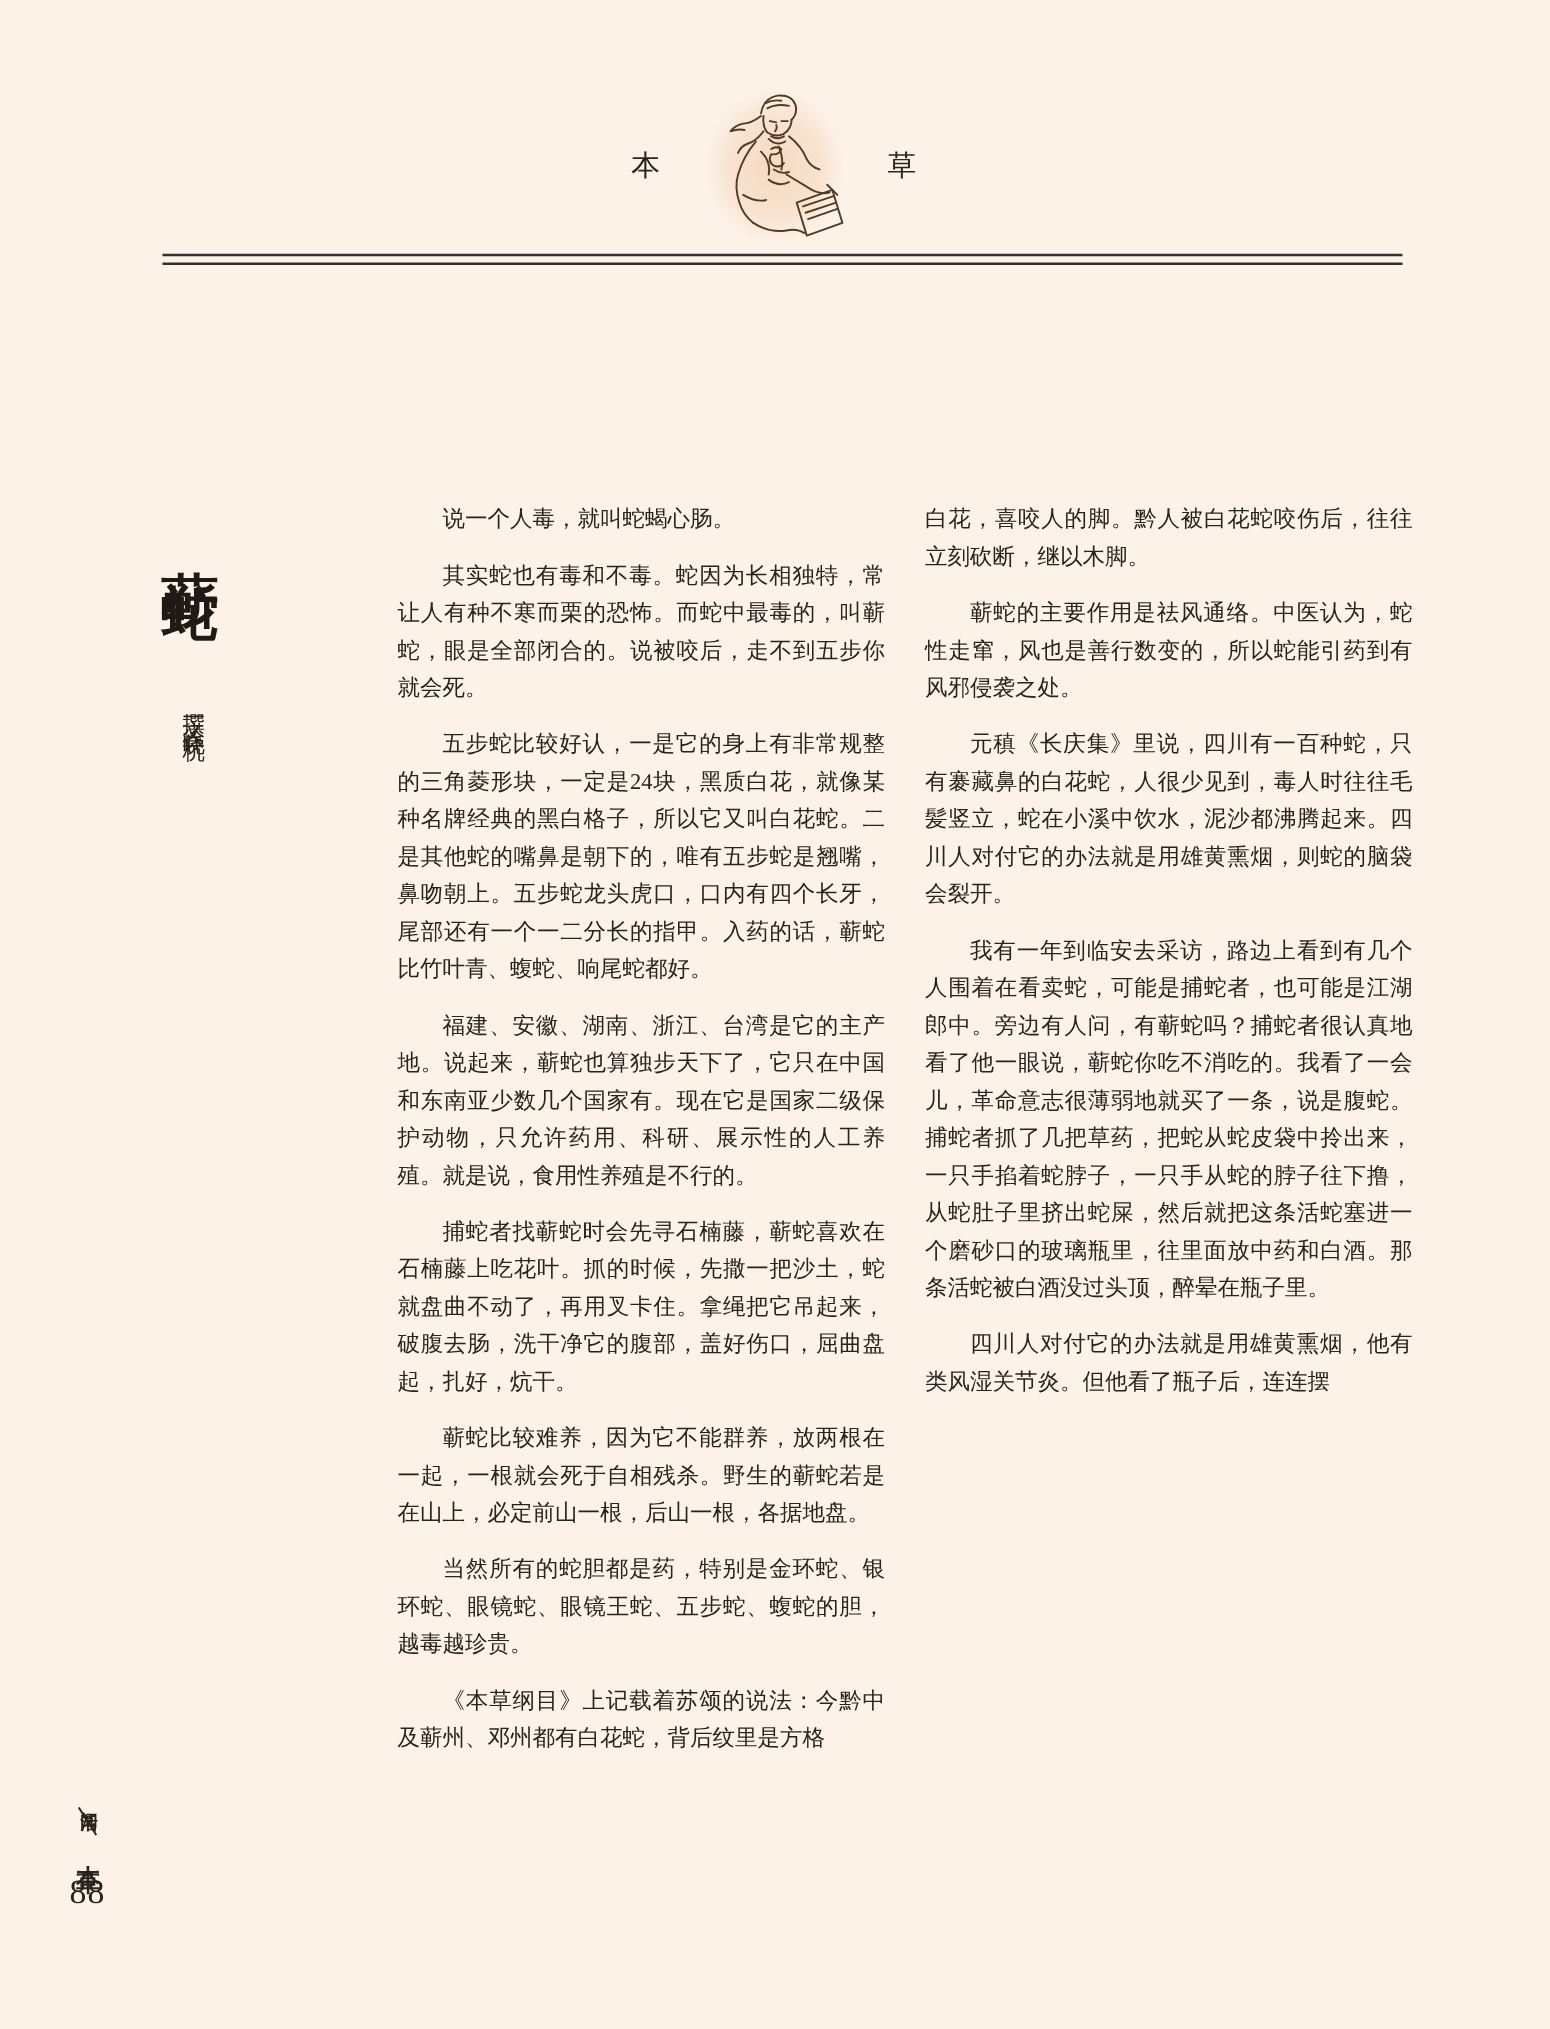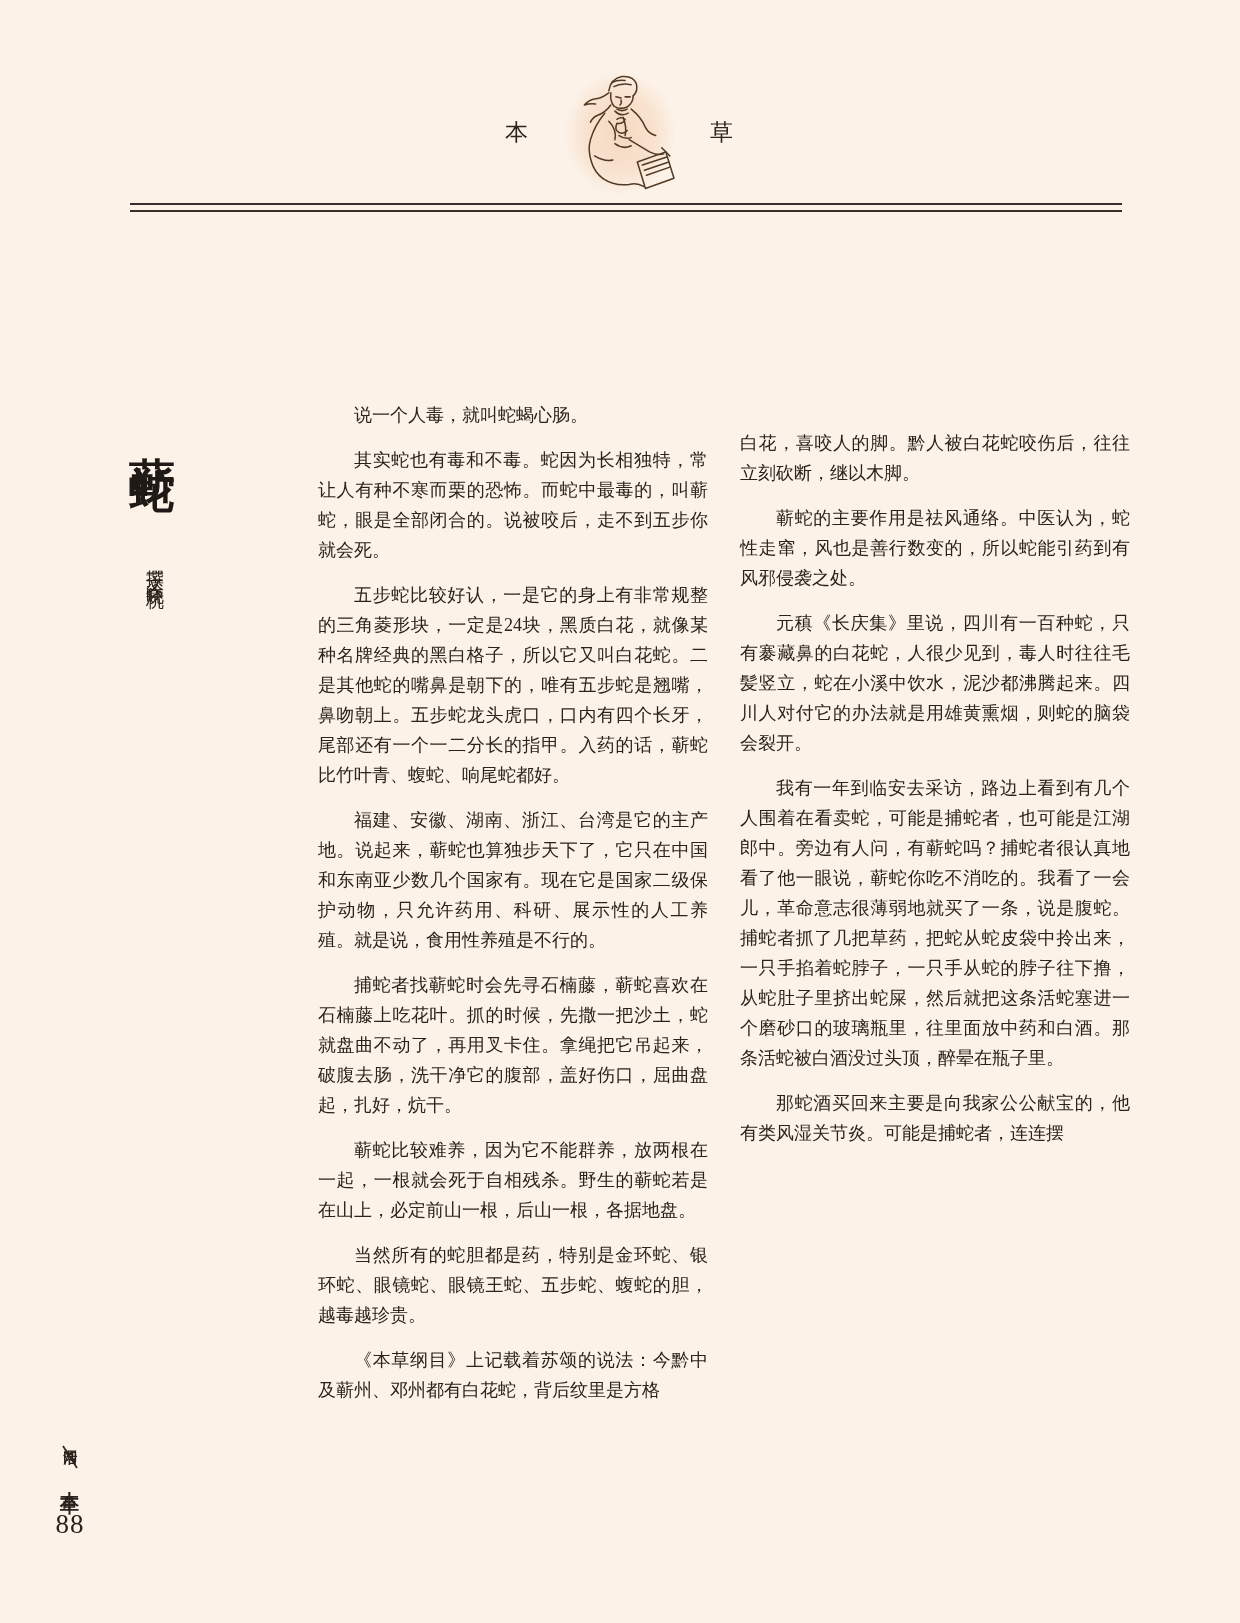--- a/index.html
+++ b/index.html
@@ -43,42 +43,42 @@
     line-height:1;
   }
 
   
   .column {
     position:absolute; top:400px; width:390px;
     font-size:18px; line-height:30px;
     text-align:justify;
   }
   .column-left  { left:318px; }
-  .column-right { left:740px;margin-top:28px; }
+  .column-right { left:740px; }
   p.body-para { margin:0 0 15px 0; text-indent:2em; }
   p.body-para.no-indent { text-indent:0; }
 
   
   .footer {
     position:absolute; left:50px; top:1438px; width:40px;
     display:flex; flex-direction:column; align-items:center;
   }
   .footer-magazine {
     writing-mode:vertical-rl; text-orientation:upright;
     font-size:14px; font-weight:700; letter-spacing:2px; line-height:1.1;
     color:#29231d;
   }
   .footer-slash { margin:2px 0 1px 0; }
   .footer-section {
     writing-mode:vertical-rl; text-orientation:upright;
     font-size:19px; font-weight:700; letter-spacing:4px; line-height:1;
     color:#29231d;
   }
   .page-number {
-    margin-top:26px; font-size:27px; color:#29231d; letter-spacing:1px;
+    margin-top:14px; font-size:27px; color:#29231d; letter-spacing:1px;
   }
 </style>
 </head>
 <body>
 
 <div class="page">
 
   <div class="header">
     <span class="header-char">本</span>
 
@@ -140,21 +140,21 @@
       <p class="body-para">捕蛇者找蕲蛇时会先寻石楠藤，蕲蛇喜欢在石楠藤上吃花叶。抓的时候，先撒一把沙土，蛇就盘曲不动了，再用叉卡住。拿绳把它吊起来，破腹去肠，洗干净它的腹部，盖好伤口，屈曲盘起，扎好，炕干。</p>
       <p class="body-para">蕲蛇比较难养，因为它不能群养，放两根在一起，一根就会死于自相残杀。野生的蕲蛇若是在山上，必定前山一根，后山一根，各据地盘。</p>
       <p class="body-para">当然所有的蛇胆都是药，特别是金环蛇、银环蛇、眼镜蛇、眼镜王蛇、五步蛇、蝮蛇的胆，越毒越珍贵。</p>
       <p class="body-para">《本草纲目》上记载着苏颂的说法：今黔中及蕲州、邓州都有白花蛇，背后纹里是方格</p>
     </div>
   <div class="column column-right">
       <p class="body-para no-indent">白花，喜咬人的脚。黔人被白花蛇咬伤后，往往立刻砍断，继以木脚。</p>
       <p class="body-para">蕲蛇的主要作用是祛风通络。中医认为，蛇性走窜，风也是善行数变的，所以蛇能引药到有风邪侵袭之处。</p>
       <p class="body-para">元稹《长庆集》里说，四川有一百种蛇，只有褰藏鼻的白花蛇，人很少见到，毒人时往往毛髪竖立，蛇在小溪中饮水，泥沙都沸腾起来。四川人对付它的办法就是用雄黄熏烟，则蛇的脑袋会裂开。</p>
       <p class="body-para">我有一年到临安去采访，路边上看到有几个人围着在看卖蛇，可能是捕蛇者，也可能是江湖郎中。旁边有人问，有蕲蛇吗？捕蛇者很认真地看了他一眼说，蕲蛇你吃不消吃的。我看了一会儿，革命意志很薄弱地就买了一条，说是腹蛇。捕蛇者抓了几把草药，把蛇从蛇皮袋中拎出来，一只手掐着蛇脖子，一只手从蛇的脖子往下撸，从蛇肚子里挤出蛇屎，然后就把这条活蛇塞进一个磨砂口的玻璃瓶里，往里面放中药和白酒。那条活蛇被白酒没过头顶，醉晕在瓶子里。</p>
-      <p class="body-para">那蛇酒买回来主要是向我家公公献宝的，他有类风湿关节炎。可能是捕蛇者，连连摆</p>
+      <p class="body-para">四川人对付它的办法就是用雄黄熏烟，他有类风湿关节炎。但他看了瓶子后，连连摆</p>
     </div>
 
   <div class="footer">
     <span class="footer-magazine">阅活</span>
     <span class="footer-slash">
       <svg width="20" height="26" viewBox="0 0 20 26" aria-hidden="true">
         <line x1="3" y1="2" x2="17" y2="24" stroke="#29231d" stroke-width="1.6"></line>
       </svg>
     </span>
     <span class="footer-section">本草</span>

